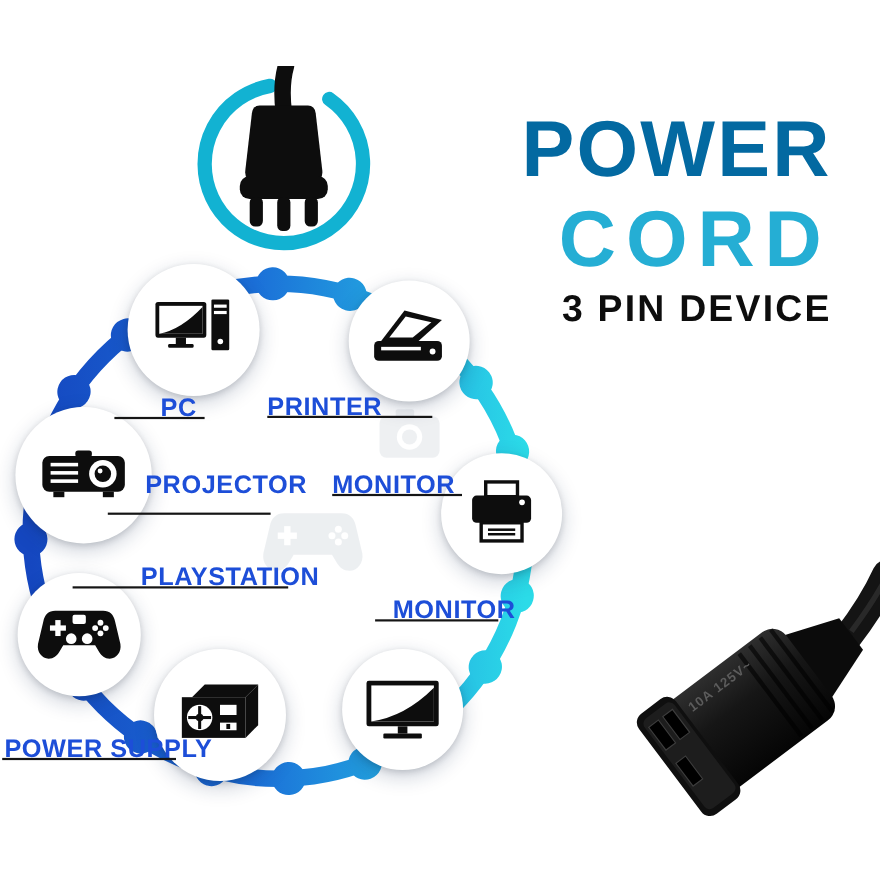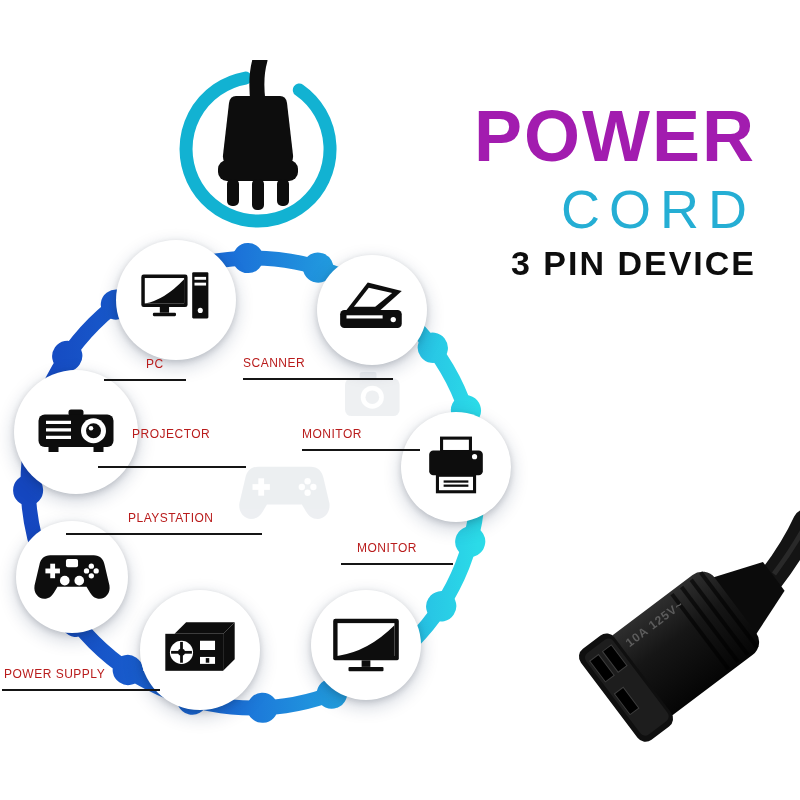--- a/index.html
+++ b/index.html
@@ -5,39 +5,39 @@
   html,body { margin:0; padding:0; background:#fff; }
   .canvas {
     position:relative; width:800px; height:800px; background:#ffffff;
     overflow:hidden; font-family:"Liberation Sans", sans-serif;
   }
   .bg-svg { position:absolute; left:0; top:0; z-index:1; }
   .plug-svg { position:absolute; left:198px; top:60px; z-index:2; }
 
   
   .title-block { position:absolute; right:44px; top:100px; text-align:right; z-index:2; }
-  .title-power { font-size:72px; font-weight:bold; color:#a21caf; letter-spacing:2px; line-height:1; }
-  .title-cord  { font-size:54px; font-weight:normal; color:#25aed4; letter-spacing:9px; line-height:1; margin-top:10px; }
+  .title-power { font-size:72px; font-weight:bold; color:#0369a1; letter-spacing:2px; line-height:1; }
+  .title-cord  { font-size:72px; font-weight:bold; color:#25aed4; letter-spacing:9px; line-height:1; margin-top:10px; }
   .title-sub   { font-size:34px; font-weight:bold; color:#0d0d0d; letter-spacing:2px; margin-top:8px; }
 
   
   .dev { position:absolute; background:#fff; border-radius:50%;
          box-shadow:0 6px 18px rgba(20,40,80,.22), 0 2px 6px rgba(0,0,0,.14);
          display:flex; align-items:center; justify-content:center; z-index:3; }
   .dev svg { display:block; }
   .dev-pc          { left:116px; top:240px; width:120px; height:120px; }
   .dev-scanner     { left:317px; top:255px; width:110px; height:110px; }
   .dev-projector   { left:14px;  top:370px; width:124px; height:124px; }
   .dev-printer     { left:401px; top:412px; width:110px; height:110px; }
   .dev-playstation { left:16px;  top:521px; width:112px; height:112px; }
   .dev-powersupply { left:140px; top:590px; width:120px; height:120px; }
   .dev-monitor     { left:311px; top:590px; width:110px; height:110px; }
 
   
-  .lbl { position:absolute; font-weight:normal; font-size:12px; color:#b91c1c;
+  .lbl { position:absolute; font-weight:bold; font-size:23px; color:#1d4ed8;
          letter-spacing:.5px; white-space:nowrap; z-index:4; }
   .lbl-pc          { left:146px; top:357px; }
   .lbl-scanner     { left:243px; top:356px; }
   .lbl-projector   { left:132px; top:427px; }
   .lbl-printer     { left:302px; top:427px; }
   .lbl-playstation { left:128px; top:511px; }
   .lbl-monitor     { left:341px; top:541px;margin-left:16px; }
   .lbl-powersupply { left:4px;   top:667px; }
 
   .ln { position:absolute; height:2px; background:#151515; z-index:4; }
@@ -209,21 +209,21 @@
     <svg width="70" height="70" viewBox="0 0 64 64" fill="#0d0d0d">
       <rect x="2" y="8" width="60" height="38" rx="2"></rect>
       <rect x="6" y="12" width="52" height="30" fill="#fff"></rect>
       <path d="M6,42 Q34,38 58,14 L58,42 Z"></path>
       <rect x="28" y="46" width="8" height="6"></rect>
       <rect x="16" y="52" width="32" height="4" rx="1"></rect>
     </svg>
   </div>
 
   <div class="lbl lbl-pc">PC</div>
-  <div class="lbl lbl-scanner">SCANNER</div>
+  <div class="lbl lbl-scanner">PRINTER</div>
   <div class="lbl lbl-projector">PROJECTOR</div>
   <div class="lbl lbl-printer">MONITOR</div>
   <div class="lbl lbl-powersupply">POWER SUPPLY</div>
   <div class="lbl lbl-playstation">PLAYSTATION</div>
   <div class="lbl lbl-monitor">MONITOR</div>
 
   <div class="ln ln-pc"></div>
   <div class="ln ln-scanner"></div>
   <div class="ln ln-projector"></div>
   <div class="ln ln-printer"></div>

